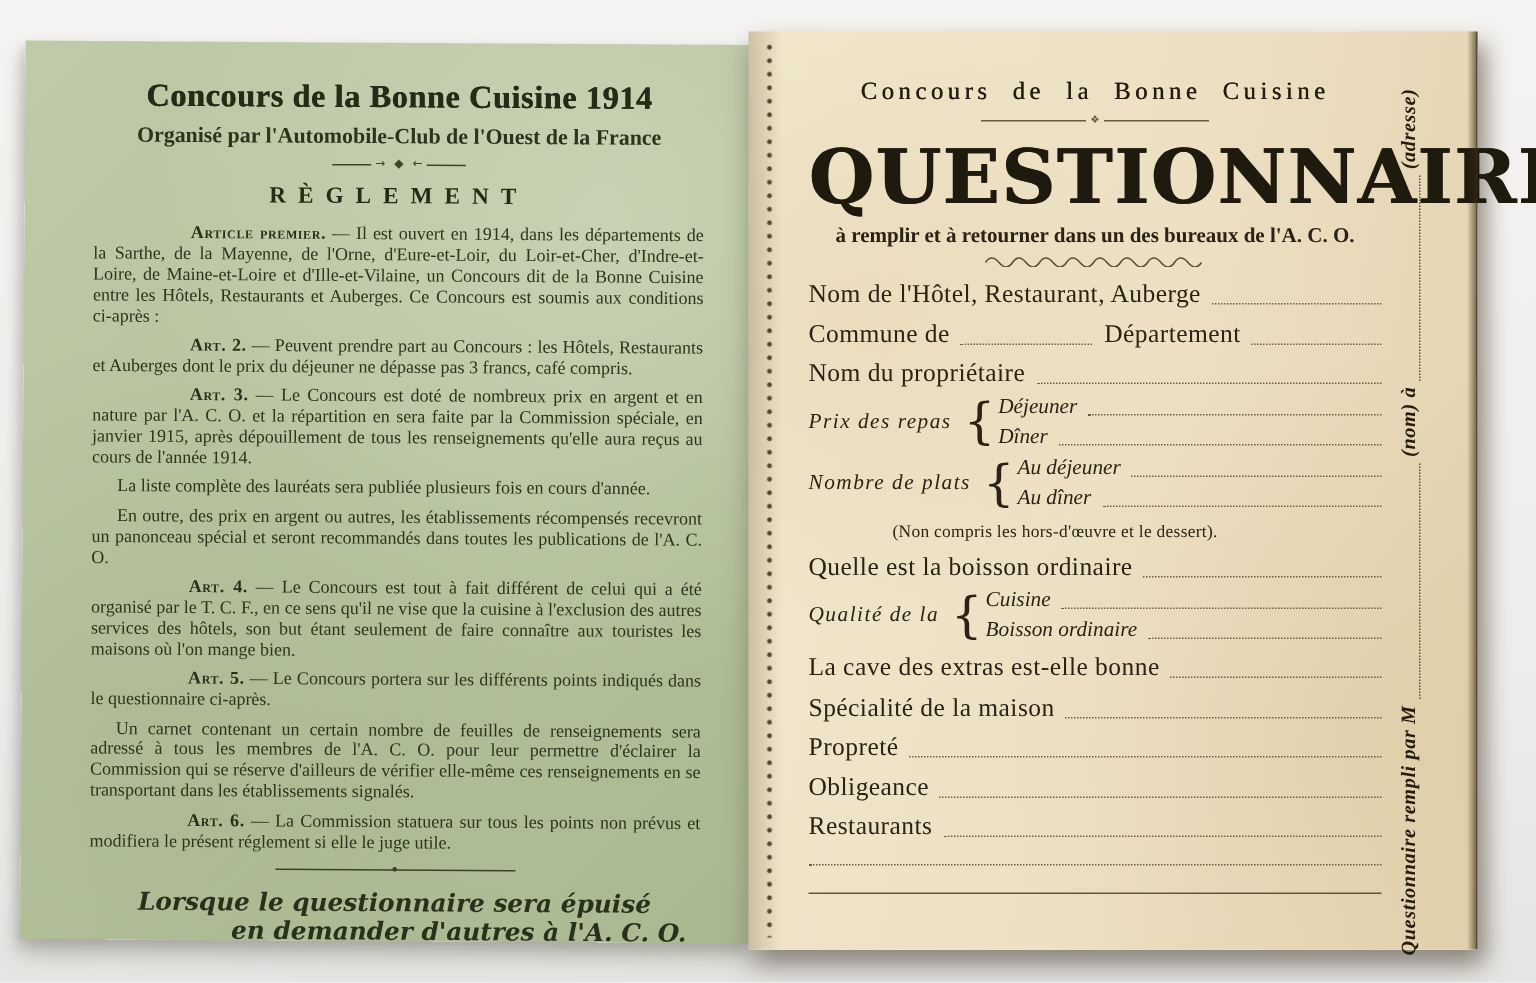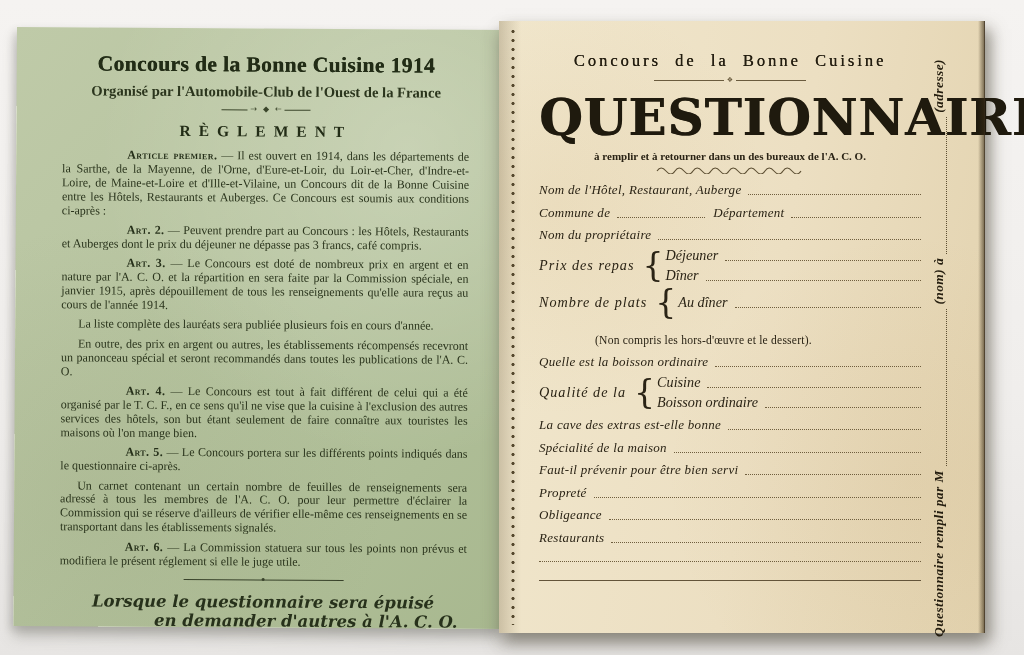--- a/index.html
+++ b/index.html
@@ -62,36 +62,36 @@
   .perforation{
     position:absolute;left:12px;top:8px;bottom:8px;width:4px;
     background-image:radial-gradient(circle at 2px 2.5px,#55482e 1.3px,rgba(0,0,0,0) 1.9px);
     background-size:4px 9px;background-repeat:repeat-y;
   }
   .rp-header{font-size:16.5px;font-weight:normal;text-align:center;letter-spacing:3px;word-spacing:7px;color:#231d10;text-shadow:.3px 0 0 currentColor;}
   .rp-orn{display:flex;align-items:center;justify-content:center;margin-top:6px;color:#6a5b3e;}
   .rp-orn .bar{width:70px;border-top:1px solid currentColor;}
   .rp-orn .glyph{font-family:"DejaVu Sans",sans-serif;font-size:7px;line-height:7px;margin:0 3px;}
   .rp-title{margin-top:4px;text-align:center;font-family:"DejaVu Serif",serif;font-weight:bold;font-size:50px;letter-spacing:1px;color:#1f1a0e;text-shadow:.7px 0 0 currentColor;}
-  .rp-subtitle{margin-top:3px;text-align:center;font-size:11px;font-weight:bold;color:#2a2315;}
+  .rp-subtitle{margin-top:3px;text-align:center;font-size:14px;font-weight:bold;color:#2a2315;}
   .rp-wave{display:block;margin:4px auto 0;}
 
   .q-form{margin-top:8px;}
-  .q-row{display:flex;align-items:baseline;margin-top:6.5px;font-style:italic;font-size:13px;color:#2a2315;font-weight:500;}
+  .q-row{display:flex;align-items:baseline;margin-top:6.5px;font-size:17px;color:#2a2315;font-weight:500;}
   .q-row .lbl{white-space:nowrap;letter-spacing:.3px;}
   .fill{flex:1 1 auto;min-width:18px;border-bottom:1.6px dotted #6f5e3e;align-self:flex-end;margin:0 0 3px 7px;height:2px;}
   .fill.short{flex:0 0 88px;}
   .lbl2{white-space:nowrap;margin-left:8px;letter-spacing:.3px;}
   .q-group{display:flex;align-items:center;margin-top:4px;font-style:italic;font-size:14.2px;color:#2a2315;}
   .q-group .g-label{white-space:nowrap;letter-spacing:1px;}
   .brace{font-family:"DejaVu Serif",serif;font-style:normal;font-size:33px;line-height:.85;margin:0 2px 0 8px;color:#2a2315;font-weight:400;}
   .g-items{flex:1;display:flex;flex-direction:column;}
   .g-item{display:flex;align-items:baseline;margin-top:3px;}
   .g-item:first-child{margin-top:0;}
-  .q-note{margin:18px 0 0 26px;font-size:11.6px;font-style:normal;color:#2a2315;letter-spacing:.2px;padding-left:30px;}
+  .q-note{margin:7px 0 0 26px;font-size:11.6px;font-style:normal;color:#2a2315;letter-spacing:.2px;padding-left:30px;}
   .q-row.blank{margin-top:13px;}
   .q-row.blank .fill{margin-left:0;}
   .q-row.blank.solid .fill{border-bottom:1.3px solid #63543a;}
 
   .vstrip{
     position:absolute;left:152px;top:318px;width:578px;height:18px;
     transform:rotate(-90deg);
     display:flex;align-items:baseline;
     font-style:italic;font-weight:bold;font-size:13.5px;letter-spacing:.4px;color:#241d0f;
   }
@@ -177,20 +177,24 @@
               <span class="lbl">Dîner</span>
               <span class="fill"></span>
             </div>
           </div>
         </div>
         <div class="q-group">
           <span class="g-label">Nombre de plats</span>
           <span class="brace">{</span>
           <div class="g-items">
             <div class="g-item">
+              <span class="lbl">Au déjeuner</span>
+              <span class="fill"></span>
+            </div>
+            <div class="g-item">
               <span class="lbl">Au dîner</span>
               <span class="fill"></span>
             </div>
           </div>
         </div>
         <div class="q-note">(Non compris les hors-d'œuvre et le dessert).</div>
         <div class="q-row">
           <span class="lbl">Quelle est la boisson ordinaire</span>
           <span class="fill"></span>
         </div>
@@ -207,24 +211,20 @@
               <span class="fill"></span>
             </div>
           </div>
         </div>
         <div class="q-row">
           <span class="lbl">La cave des extras est-elle bonne</span>
           <span class="fill"></span>
         </div>
         <div class="q-row">
           <span class="lbl">Spécialité de la maison</span>
-          <span class="fill"></span>
-        </div>
-        <div class="q-row">
-          <span class="lbl">Faut-il prévenir pour être bien servi</span>
           <span class="fill"></span>
         </div>
         <div class="q-row">
           <span class="lbl">Propreté</span>
           <span class="fill"></span>
         </div>
         <div class="q-row">
           <span class="lbl">Obligeance</span>
           <span class="fill"></span>
         </div>

